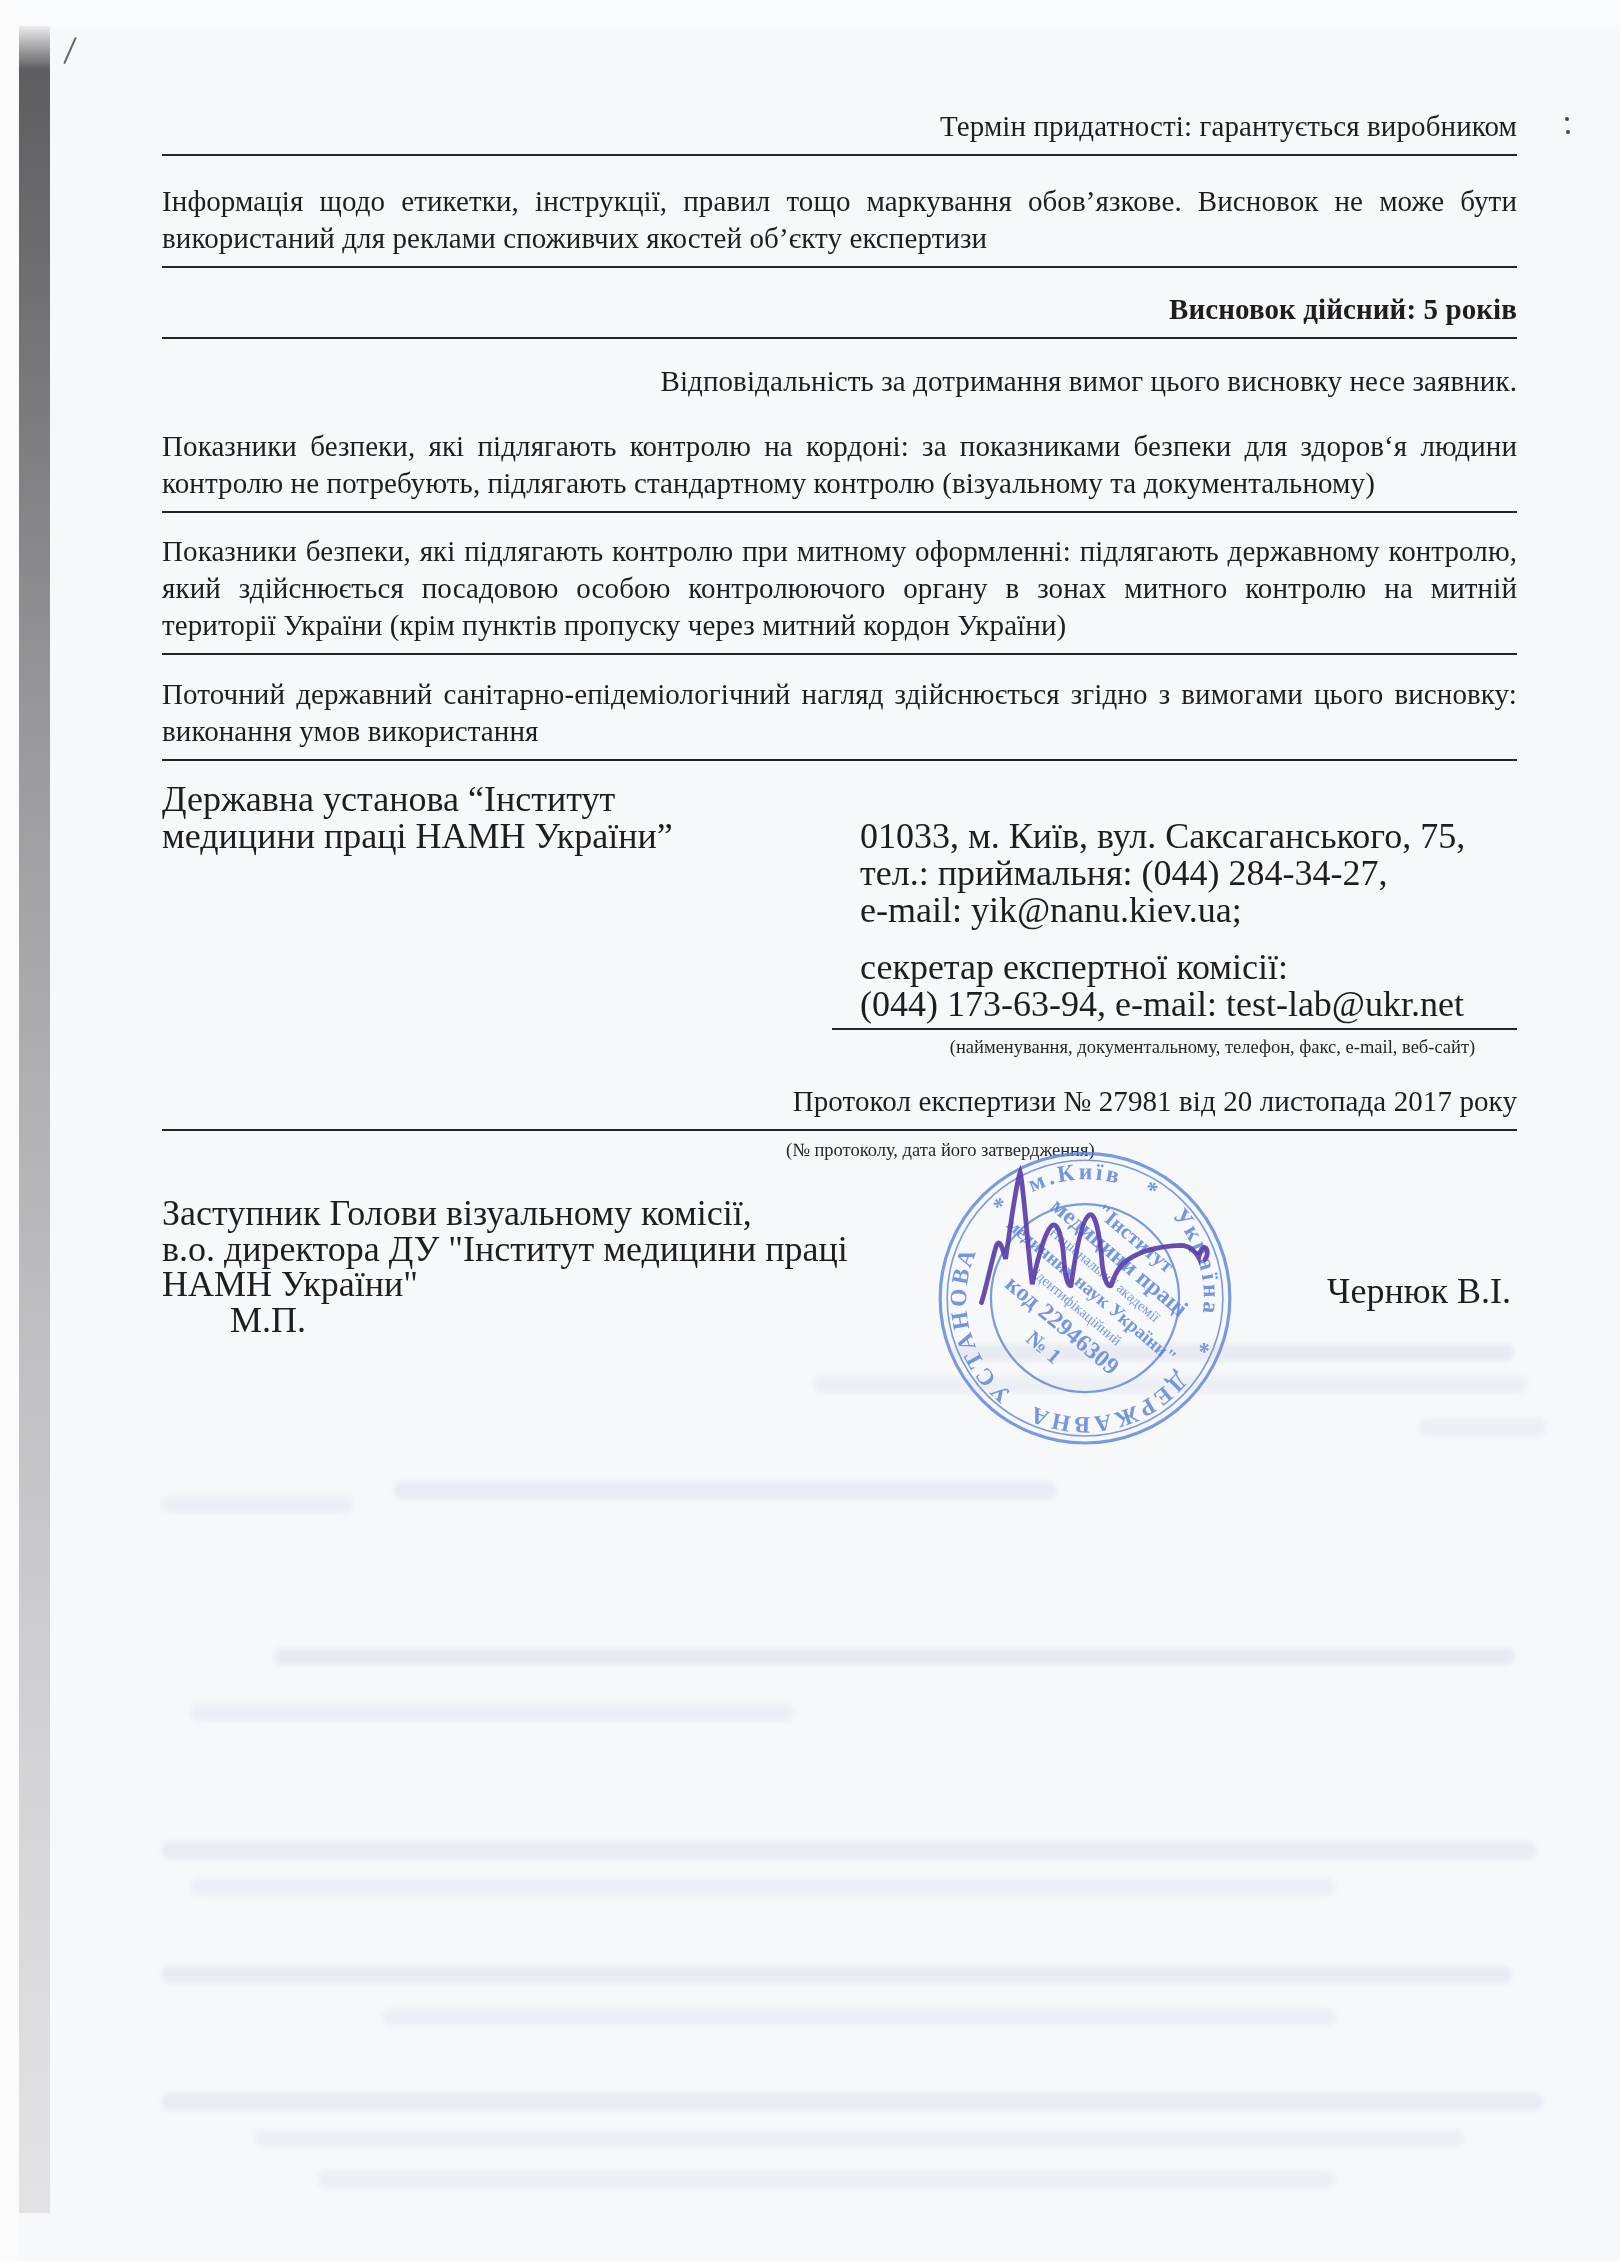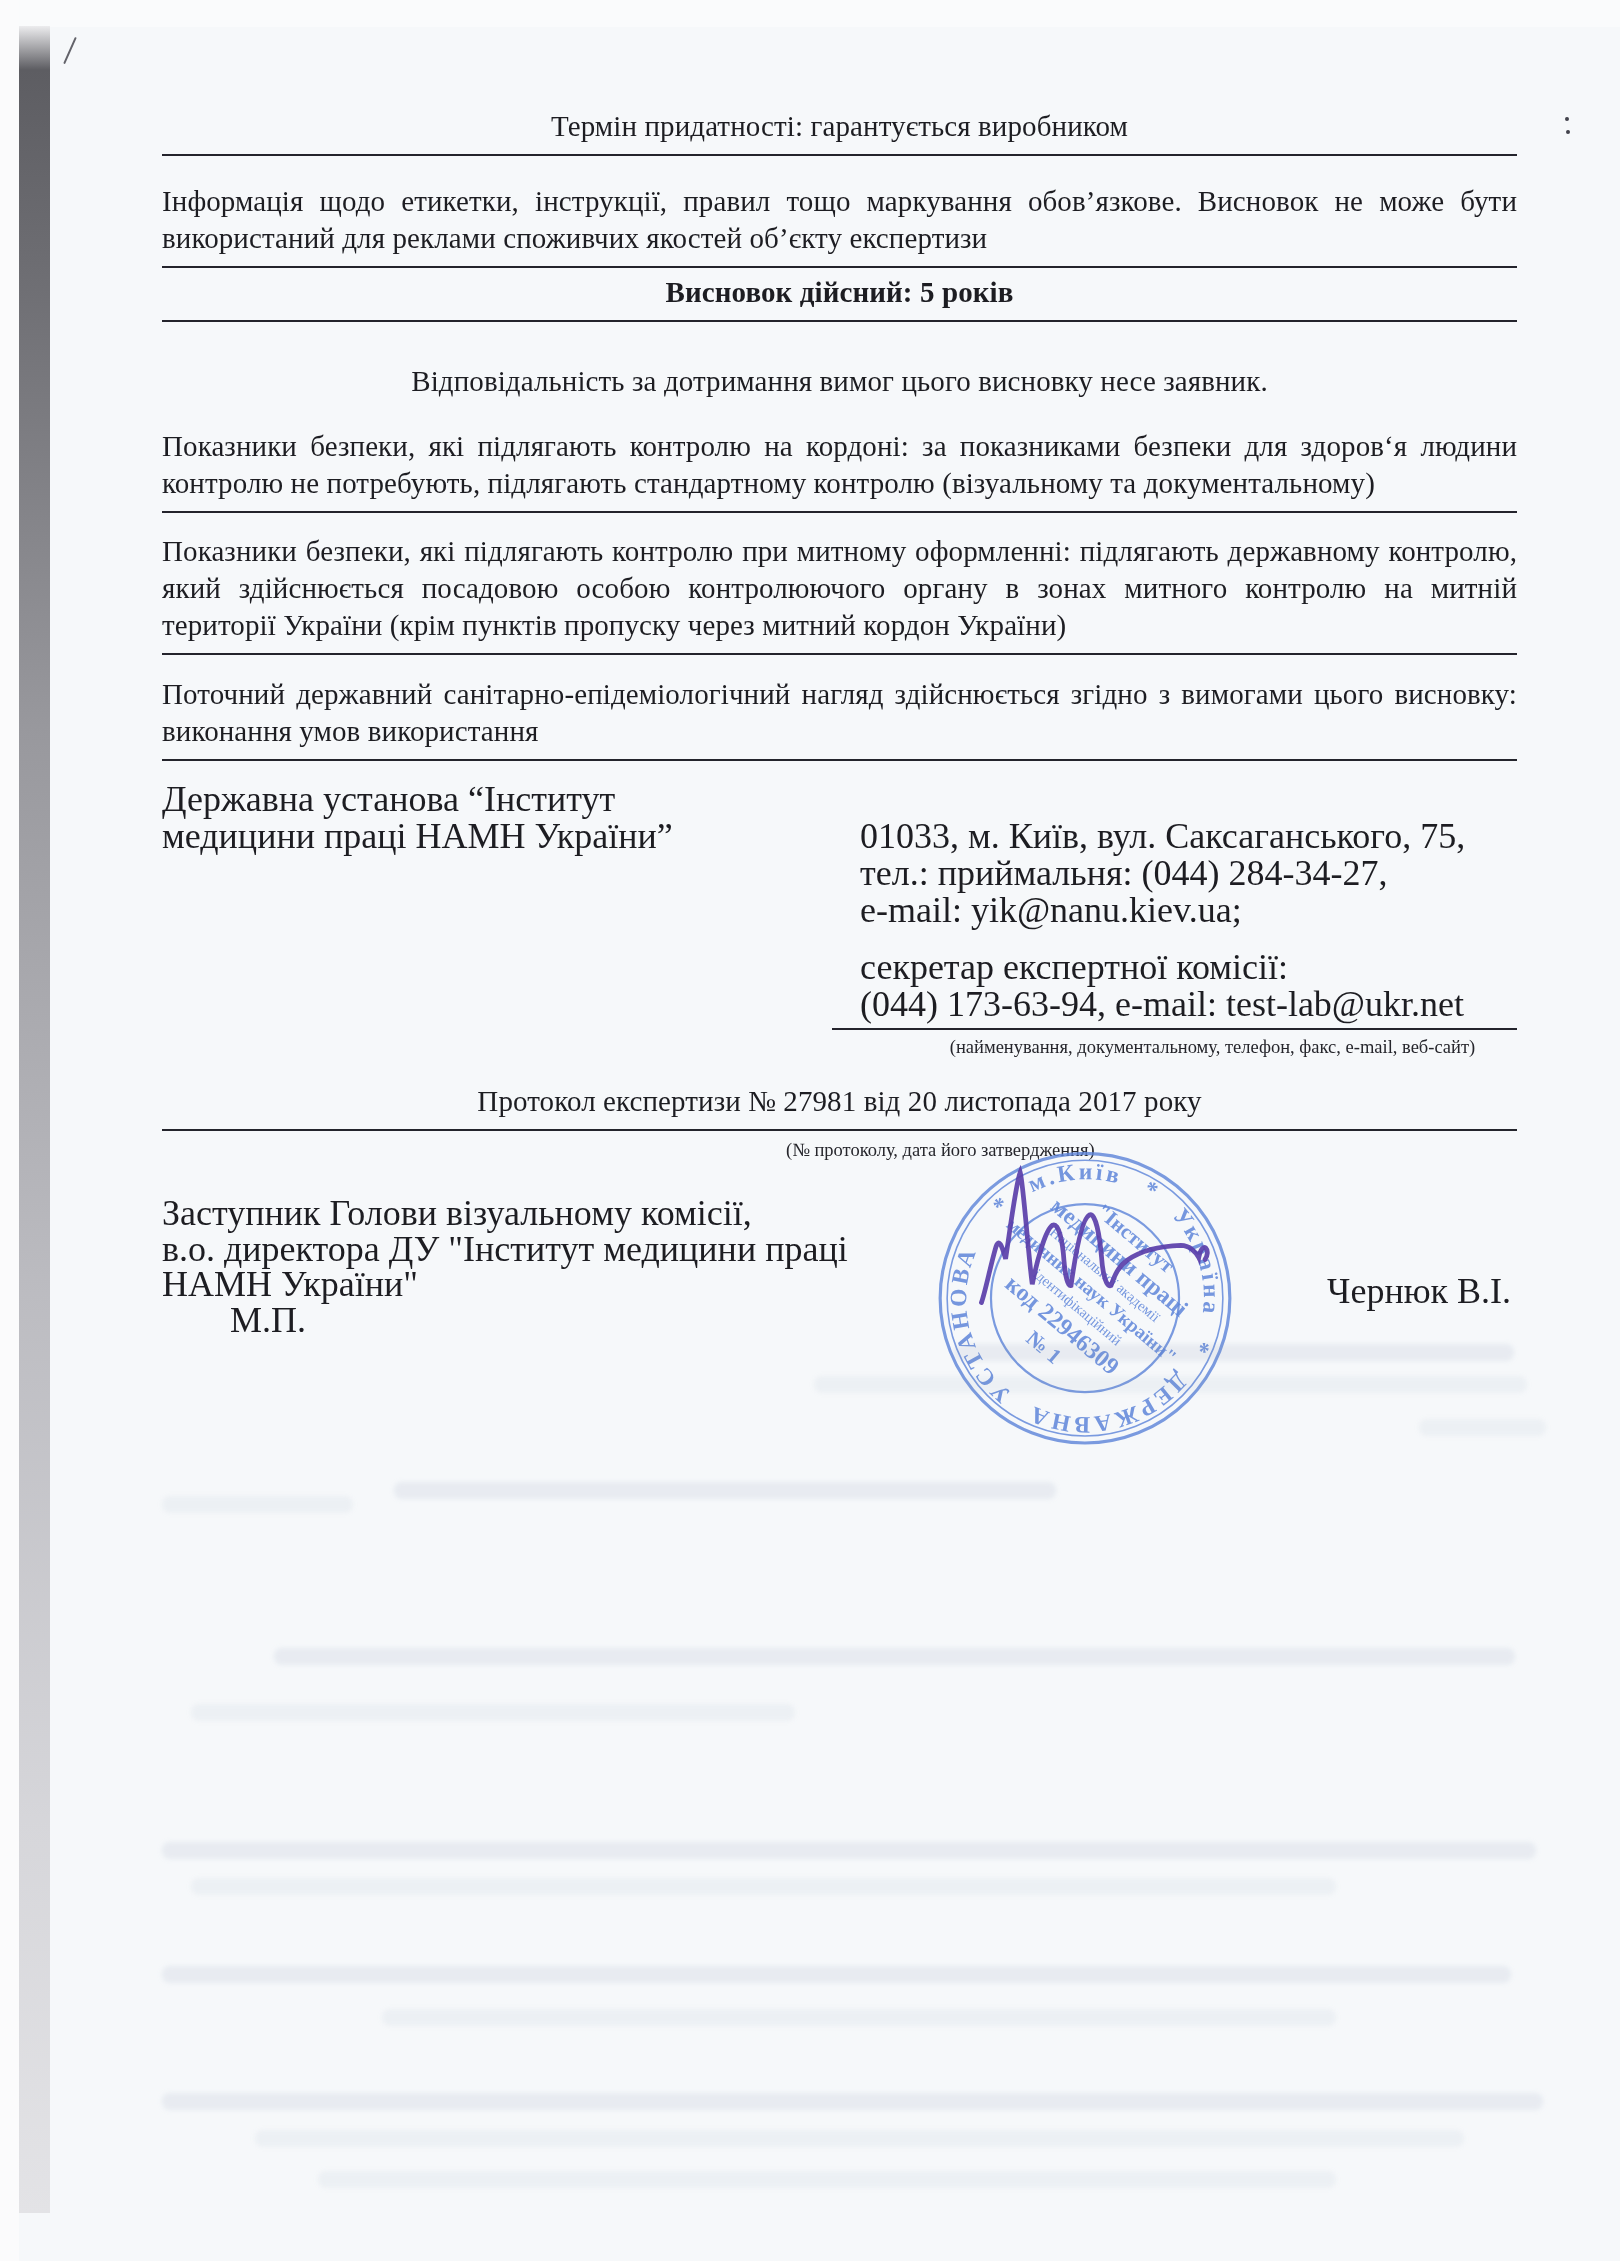--- a/index.html
+++ b/index.html
@@ -21,21 +21,21 @@
   .dot{position:absolute;width:3.8px;height:3.8px;border-radius:50%;background:#43434c;}
   .dot.d1{left:1565px;top:117px;}
   .dot.d2{left:1566px;top:130px;}
 
   
   .para{
     position:absolute;left:162px;width:1355px;
     font-size:29px;line-height:37px;text-align:justify;
     letter-spacing:0.1px;
   }
-  .para.single{text-align:center;}
+  .para.single{text-align:right;}
   .para.u{border-bottom:2.5px solid #24242c;padding-bottom:9px;}
   .para.bold{font-weight:bold;}
 
   .absline{position:absolute;font-size:36px;line-height:36px;white-space:nowrap;}
   .rule{position:absolute;height:0;border-top:2.5px solid #24242c;}
   .caption{position:absolute;font-size:18.5px;color:#26262c;white-space:nowrap;}
 
   
   .ghost{
     position:absolute;height:16.5px;border-radius:7.6px;
@@ -54,21 +54,21 @@
   <div class="left-margin"></div>
   <div class="scan-edge"></div>
   <div class="scratch"></div>
   <div class="dot d1"></div>
   <div class="dot d2"></div>
 
   <div class="para single u" style="top:108px;">Термін придатності: гарантується виробником</div>
 
   <div class="para u" style="top:183px;">Інформація щодо етикетки, інструкції, правил тощо маркування обов’язкове. Висновок не може бути використаний для реклами споживчих якостей об’єкту експертизи</div>
 
-  <div class="para single u bold" style="top:274px;">Висновок дійсний: 5 років</div>
+  <div class="para single u bold" style="top:291px;">Висновок дійсний: 5 років</div>
 
   <div class="para single" style="top:363px;">Відповідальність за дотримання вимог цього висновку несе заявник.</div>
 
   <div class="para u" style="top:428px;">Показники безпеки, які підлягають контролю на кордоні: за показниками безпеки для здоров‘я людини контролю не потребують, підлягають стандартному контролю (візуальному та документальному)</div>
 
   <div class="para u" style="top:533px;">Показники безпеки, які підлягають контролю при митному оформленні: підлягають державному контролю, який здійснюється посадовою особою контролюючого органу в зонах митного контролю на митній території України (крім пунктів пропуску через митний кордон України)</div>
 
   <div class="para u" style="top:676px;">Поточний державний санітарно-епідеміологічний нагляд здійснюється згідно з вимогами цього висновку: виконання умов використання</div>
 
   <div class="absline" style="left:162px;top:781px;">Державна установа “Інститут</div>

